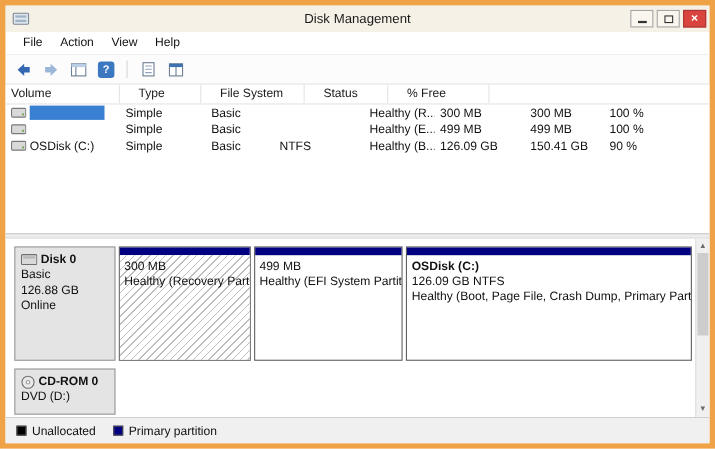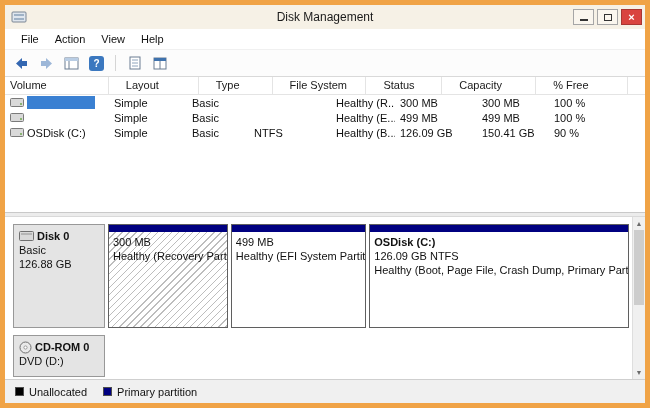--- a/index.html
+++ b/index.html
@@ -201,25 +201,23 @@
         <line x1="7" y1="4" x2="7" y2="12" stroke="#6b7d92"></line>
       </svg>
     </div>
   </div>
 
   <div class="main">
 
     <div class="volume-list">
       <div class="vl-header">
         <div class="vl-hcell c0">Volume</div>
-        <div class="vl-hcell c1">Layout</div>
         <div class="vl-hcell c2">Type</div>
         <div class="vl-hcell c3">File System</div>
         <div class="vl-hcell c4">Status</div>
-        <div class="vl-hcell c5">Capacity</div>
         <div class="vl-hcell c7">% Free</div>
         <div class="vl-hcell cfill"></div>
       </div>
 
       <div class="vl-row">
         <div class="volcell c0">
           <svg class="vol-icon" width="14" height="11" viewBox="0 0 14 11">
             <rect x="0.5" y="1.5" width="13" height="8" rx="1" fill="#d9d9d9" stroke="#7a7a7a"></rect>
             <circle cx="11" cy="7" r="1" fill="#6fa84f"></circle>
           </svg>
@@ -277,20 +275,21 @@
         <div class="disk-label">
           <div class="disk-name">
             <svg width="15" height="12" viewBox="0 0 15 12">
               <rect x="0.5" y="1.5" width="14" height="9" rx="1" fill="#d9d9d9" stroke="#707070"></rect>
               <rect x="2" y="3" width="11" height="2" fill="#b5b5b5"></rect>
             </svg>
             <span>Disk 0</span>
           </div>
           <div>Basic</div>
           <div>126.88 GB</div>
+          <div>Online</div>
         </div>
         <div class="partitions">
           <div class="partition p1 selected">
             <div class="part-stripe"></div>
             <div class="part-body">
               <div>300 MB</div>
               <div>Healthy (Recovery Parti</div>
             </div>
           </div>
           <div class="partition p2">

